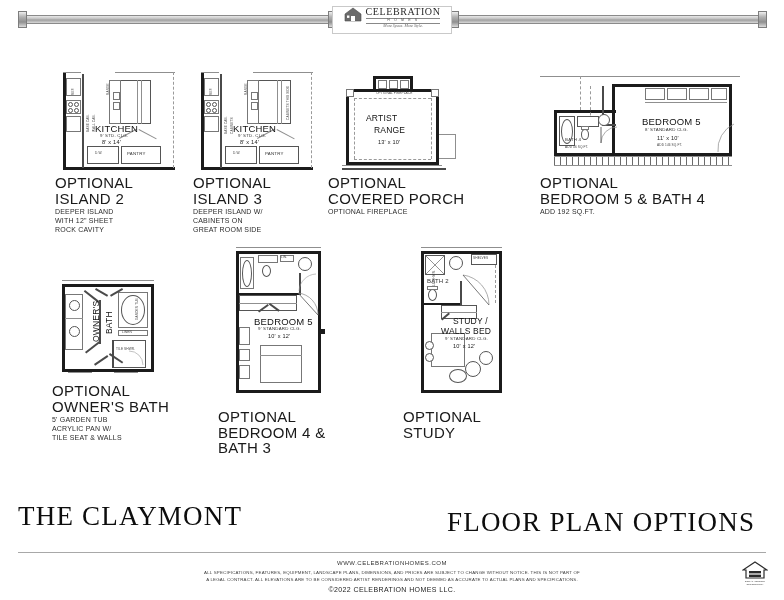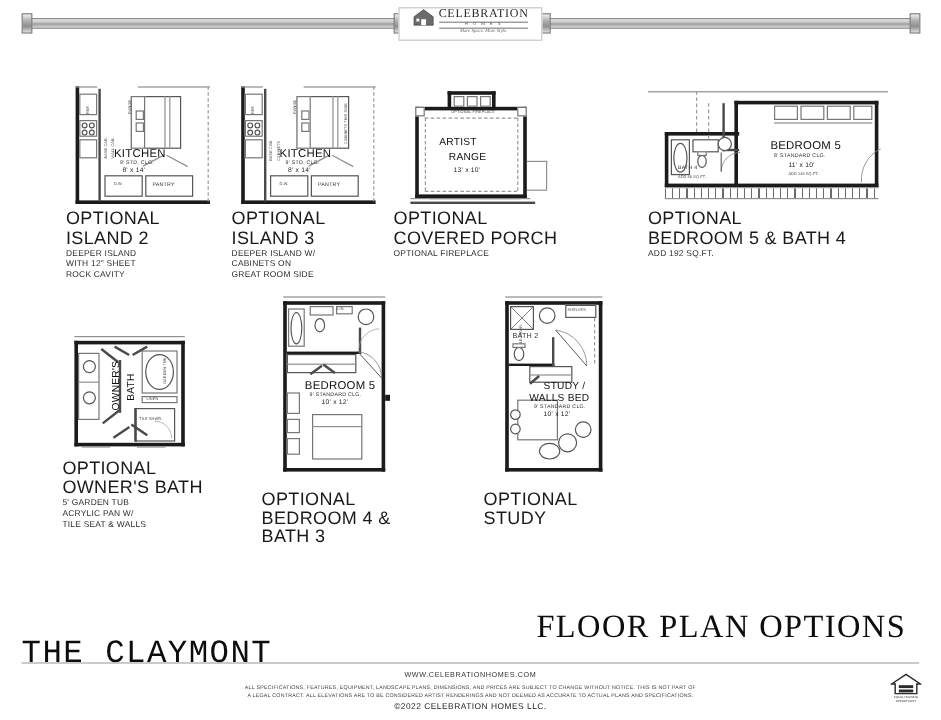--- a/index.html
+++ b/index.html
@@ -519,21 +519,21 @@
 
       <div class="lbl rm-name" style="left:50px; top:72px;">STUDY /</div>
       <div class="lbl rm-name" style="left:38px; top:82px;">WALLS BED</div>
       <div class="lbl rm-sub" style="left:42px; top:92px;">9' STANDARD CLG.</div>
       <div class="lbl rm-dim" style="left:50px; top:99px;">10' x 12'</div>
     </div>
     <div class="cap-title" style="margin-top:14px;">OPTIONAL
 STUDY</div>
   </div>
 
-  <div class="big-title" style="left:18px; top:531px;font-family:Liberation Mono, monospace;">THE  CLAYMONT</div>
+  <div class="big-title" style="left:18px; top:501px;">THE  CLAYMONT</div>
   <div class="big-title" style="left:447px; top:507px;">FLOOR PLAN OPTIONS</div>
 
   <div class="footer-rule"></div>
 
   <div class="foot foot-url" style="left:0; top:560px; width:784px;">WWW.CELEBRATIONHOMES.COM</div>
   <div class="foot foot-legal" style="left:92px; top:570px; width:600px;">ALL SPECIFICATIONS, FEATURES, EQUIPMENT, LANDSCAPE PLANS, DIMENSIONS, AND PRICES ARE SUBJECT TO CHANGE WITHOUT NOTICE.  THIS IS NOT PART OF
 A LEGAL CONTRACT.  ALL ELEVATIONS ARE TO BE CONSIDERED ARTIST RENDERINGS AND NOT DEEMED AS ACCURATE TO ACTUAL PLANS AND SPECIFICATIONS.</div>
   <div class="foot foot-copy" style="left:0; top:586px; width:784px;">©2022 CELEBRATION HOMES LLC.</div>
 
   <div class="eho">

